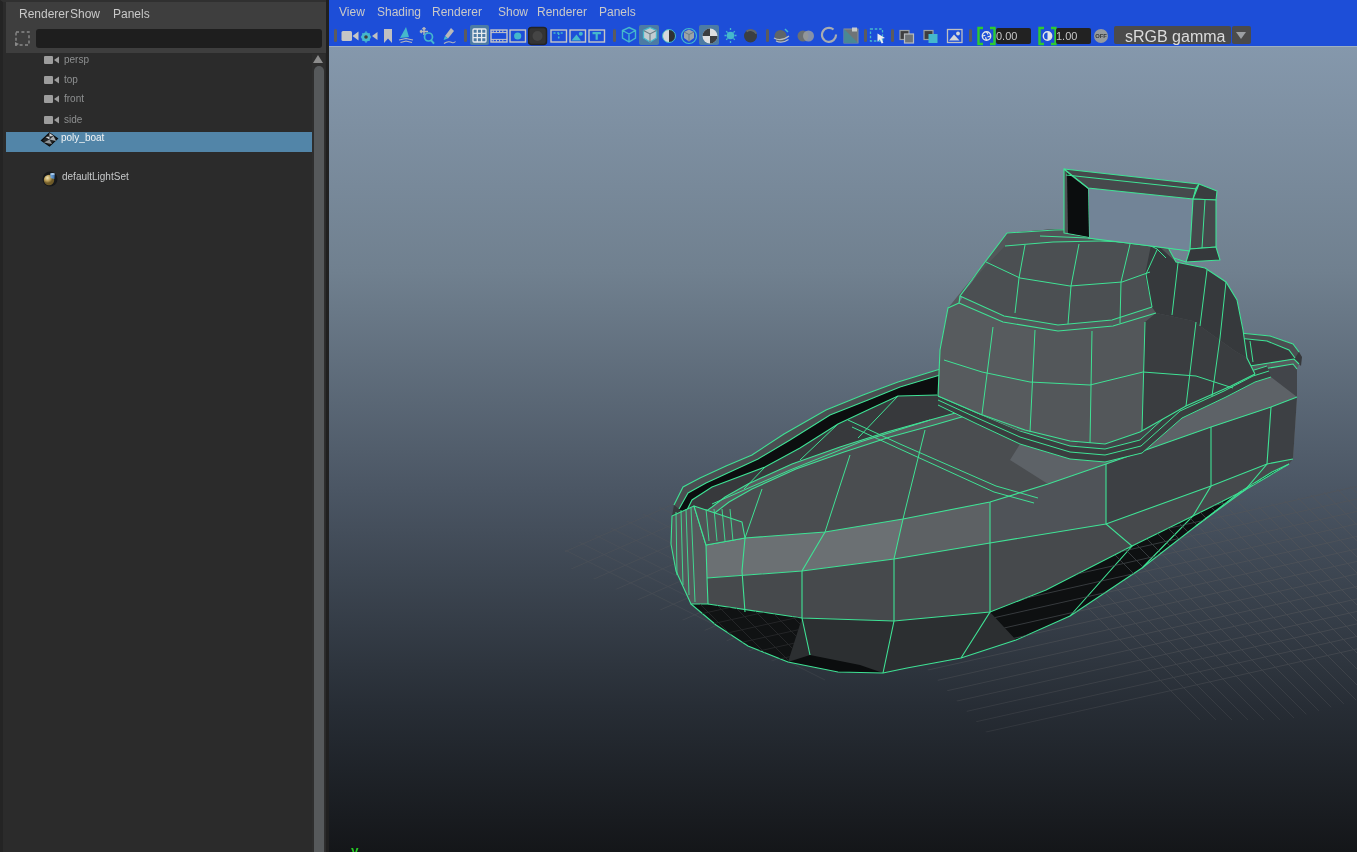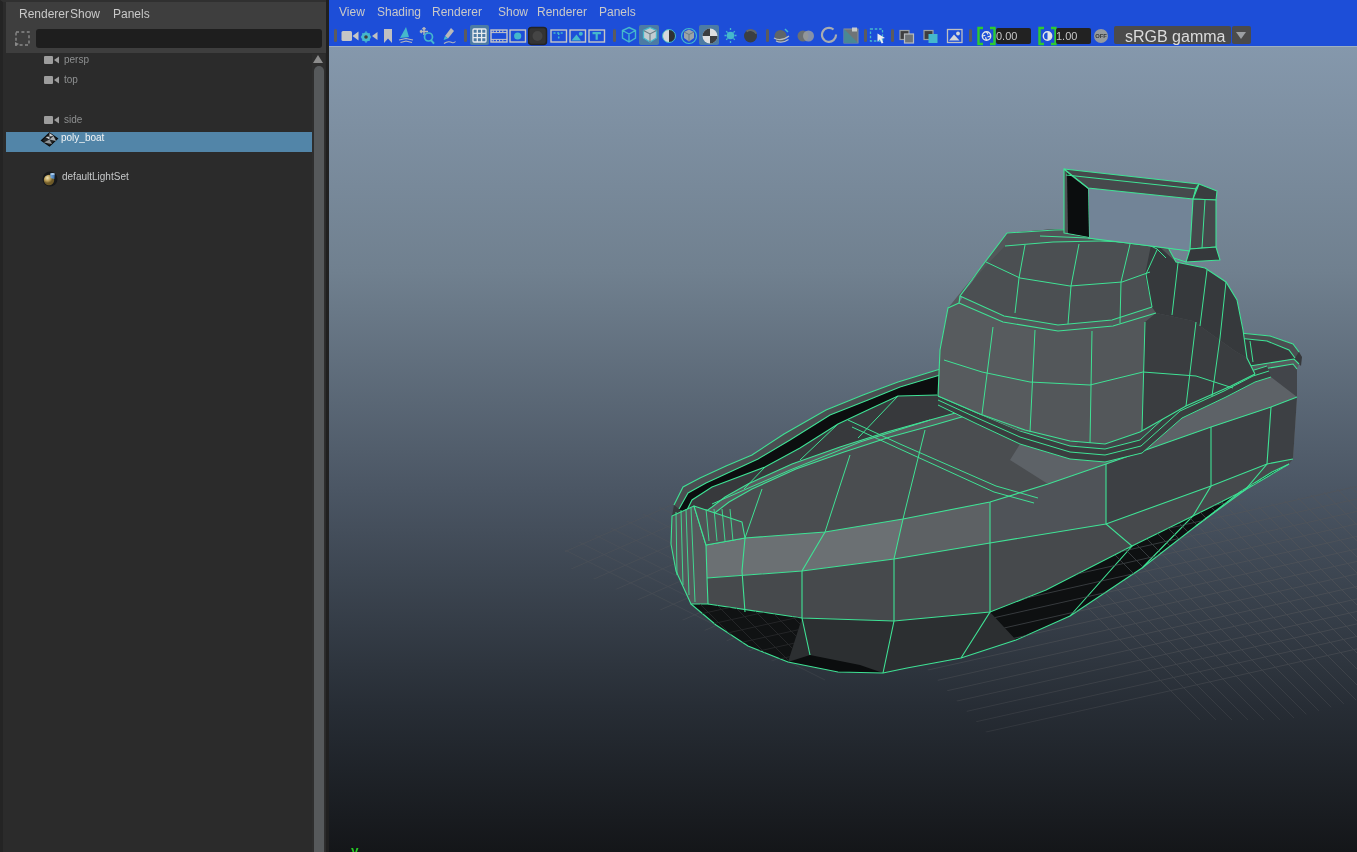--- a/index.html
+++ b/index.html
@@ -49,20 +49,28 @@
         </svg>
         <span class="dim">persp</span>
       </div>
       <div class="row" style="top:71.5px">
         <span style="width:38px"></span>
         <svg width="16" height="12" viewBox="0 0 16 12" style="margin:0 4px 0 0">
           <rect x="0" y="2" width="9" height="8" rx="1" fill="#9d9d9d"></rect>
           <path d="M10 6 L15 2.6 V9.4 Z" fill="#9d9d9d"></path>
         </svg>
         <span class="dim">top</span>
+      </div>
+      <div class="row" style="top:91.0px">
+        <span style="width:38px"></span>
+        <svg width="16" height="12" viewBox="0 0 16 12" style="margin:0 4px 0 0">
+          <rect x="0" y="2" width="9" height="8" rx="1" fill="#9d9d9d"></rect>
+          <path d="M10 6 L15 2.6 V9.4 Z" fill="#9d9d9d"></path>
+        </svg>
+        <span class="dim">front</span>
       </div>
       <div class="row" style="top:112px">
         <span style="width:38px"></span>
         <svg width="16" height="12" viewBox="0 0 16 12" style="margin:0 4px 0 0">
           <rect x="0" y="2" width="9" height="8" rx="1" fill="#9d9d9d"></rect>
           <path d="M10 6 L15 2.6 V9.4 Z" fill="#9d9d9d"></path>
         </svg>
         <span class="dim">side</span>
       </div>
       <div class="row sel" style="top:130.0px">

